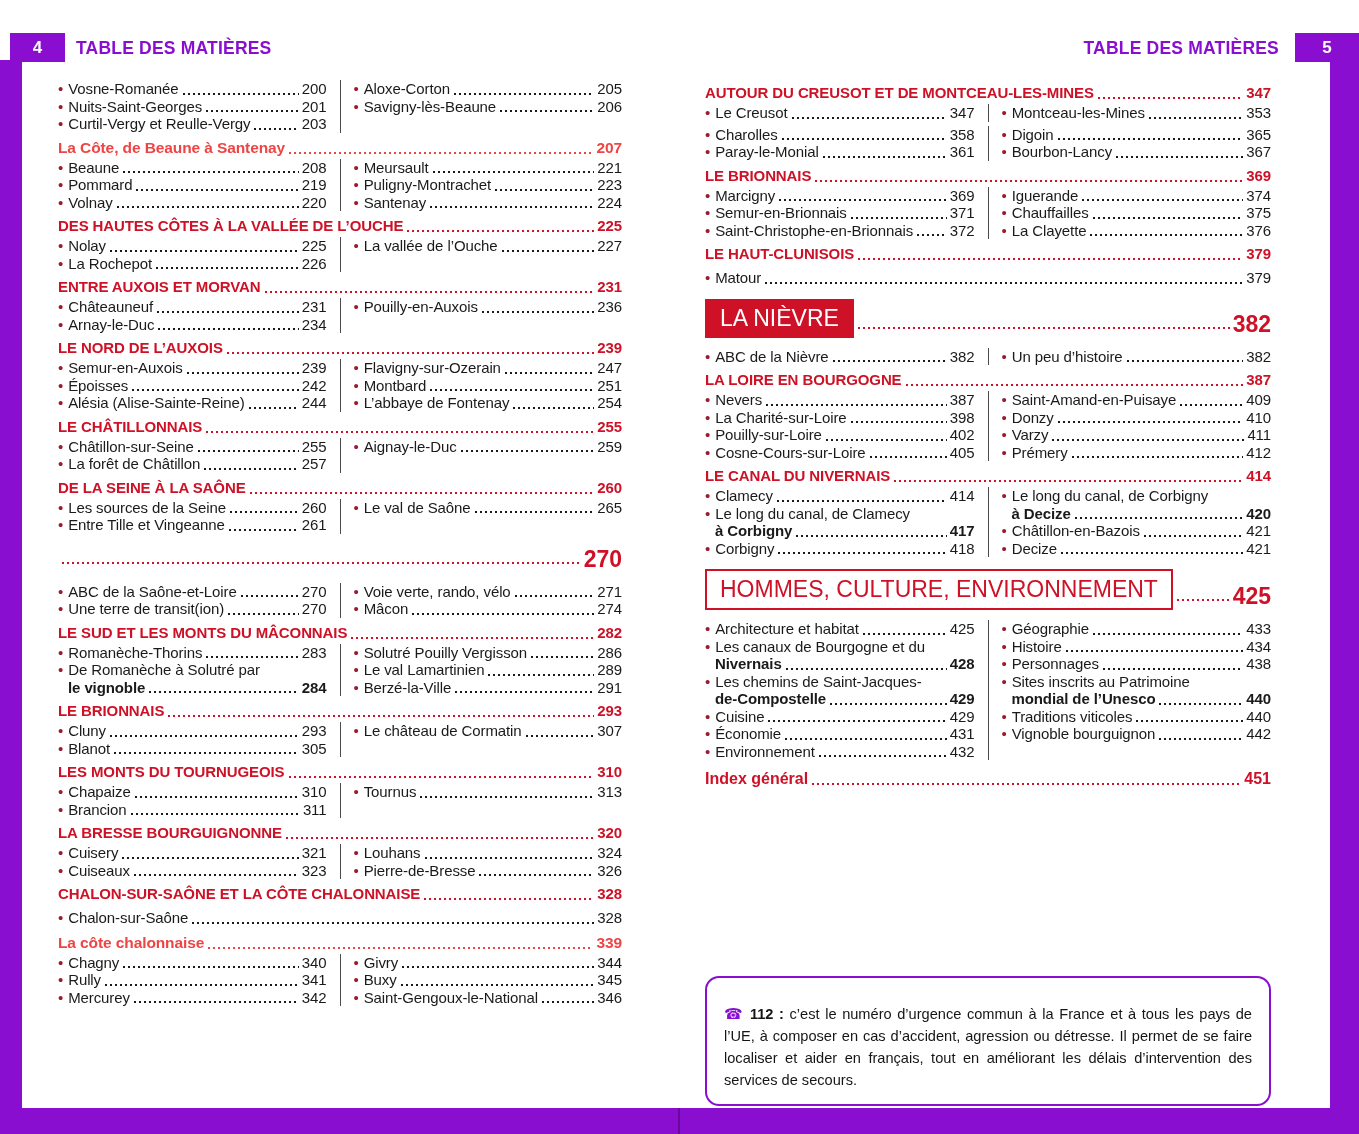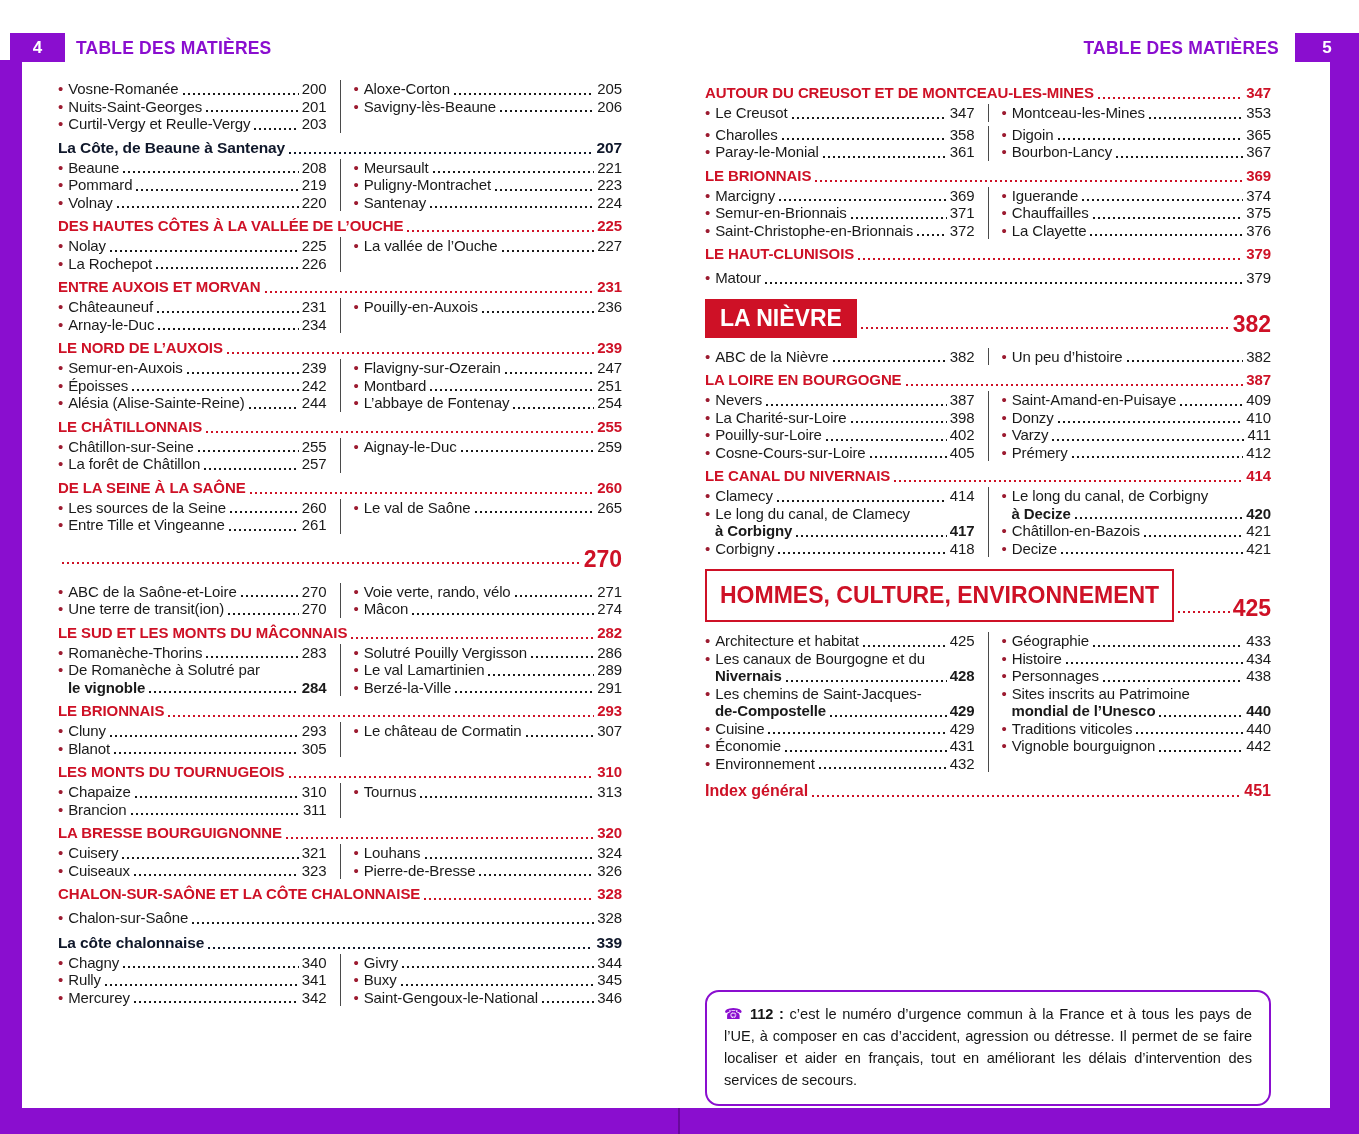--- a/index.html
+++ b/index.html
@@ -47,45 +47,45 @@
     flex:1;min-width:10px;height:4px;margin:0 3px 2px 3px;
     background-image:radial-gradient(circle at 2px 2px, currentColor 1.1px, transparent 1.45px);
     background-size:5px 4px;background-repeat:repeat-x;background-position:left bottom;
   }
   .epage{flex:none;}
   .full{margin:6px 0;}
 
   
   .hdr-row{display:flex;align-items:flex-end;font-weight:bold;font-size:15px;line-height:19px;margin:5px 0 2px;letter-spacing:-0.1px;}
   .hdr-red{color:var(--red);}
-  .hdr-black{color:#0f172a;font-size:15.5px;}
+  .hdr-black{color:#ef4444;font-size:15.5px;}
   .hlabel{white-space:nowrap;}
   .hpage{flex:none;}
 
   
   .chap-row{display:flex;align-items:flex-end;margin:12px 0 10px;color:var(--red);}
   .chap-box{
-    background:var(--red);color:#fff;font-weight:bold;font-size:23px;line-height:23px;
+    background:var(--red);color:#fff;font-weight:normal;font-size:23px;line-height:23px;
     padding:8px 15px;white-space:nowrap;flex:none;
   }
   .chap-outline{
-    background:#fff;border:2px solid var(--red);color:var(--red);font-weight:bold;font-size:23px;line-height:23px;
-    padding:13px 13px;white-space:nowrap;flex:none;
+    background:#fff;border:2px solid var(--red);color:var(--red);font-weight:normal;font-size:23px;line-height:23px;
+    padding:7px 13px;white-space:nowrap;flex:none;
   }
   .chap-row .leader{margin-bottom:8px;}
   .chap-num{color:var(--red);font-weight:bold;font-size:23px;flex:none;}
 
   
   .idx-row{display:flex;align-items:flex-end;color:var(--red);font-weight:bold;font-size:16px;line-height:19px;margin:9px 0;}
 
   
   .note{
     position:absolute;left:0;right:0;bottom:0;
     border:2px solid var(--purple);border-radius:14px;
-    padding:11px 17px 12px 17px;font-size:14.6px;line-height:1.5;color:#151515;text-align:justify;
+    padding:25px 17px 12px 17px;font-size:14.6px;line-height:1.5;color:#151515;text-align:justify;
   }
   .note .phone{color:var(--purple);font-size:15px;}
   .note .strong{font-weight:bold;}
 </style>
 </head>
 <body>
 
 <div id="bar-left" class="frame-bar"></div>
 <div id="bar-right" class="frame-bar"></div>
 <div id="bar-bottom" class="frame-bar"></div>

